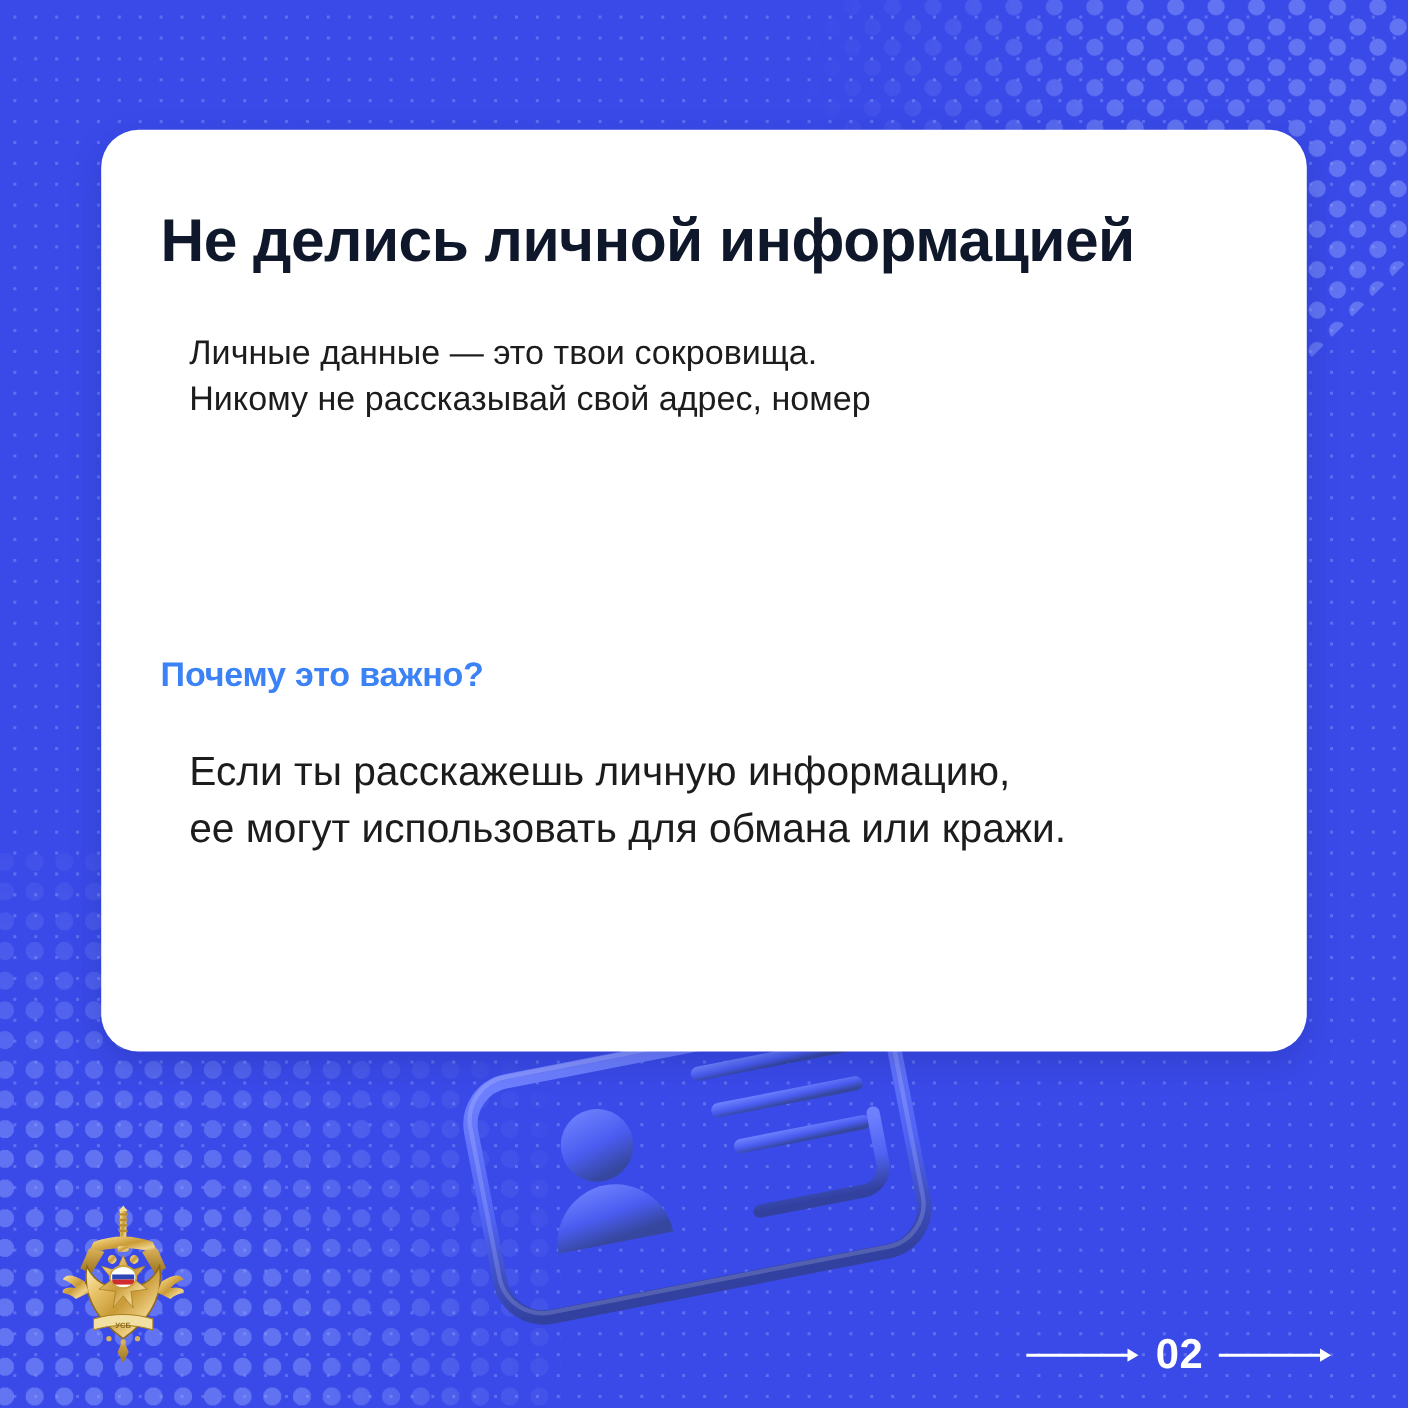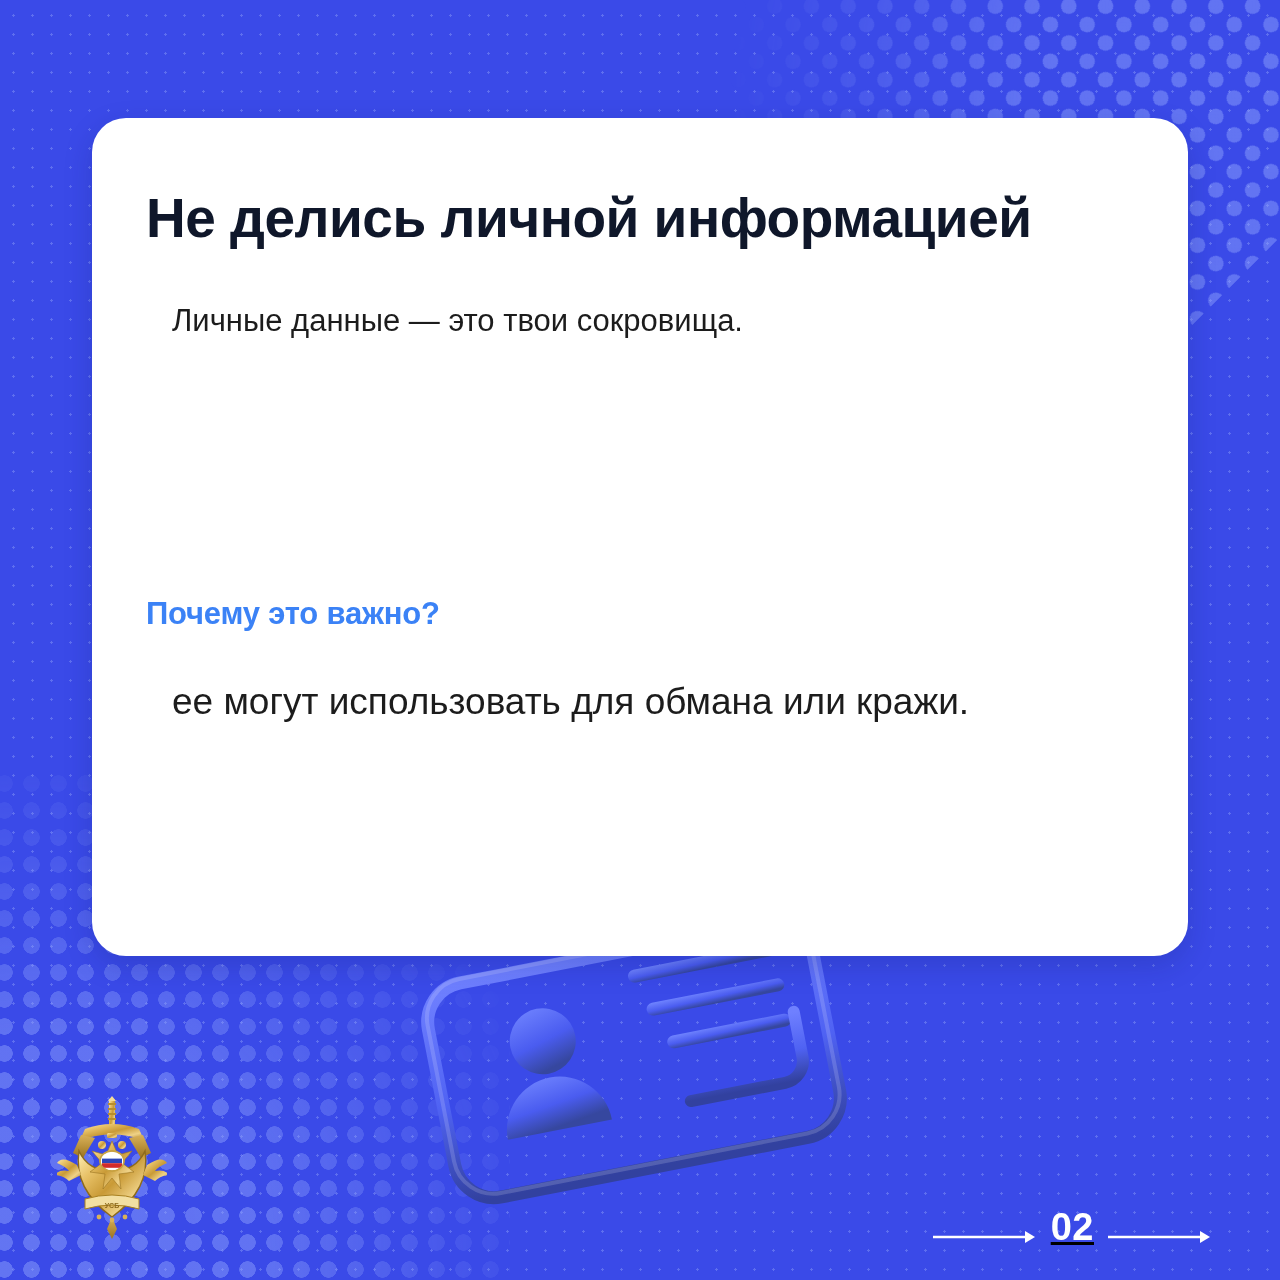--- a/index.html
+++ b/index.html
@@ -140,26 +140,25 @@
     top: 1095px;
     width: 110px;
     height: 148px;
   }
   .emblem svg { display:block; width:100%; height:100%; }
 
   
   .pager {
     position: absolute;
     right: 68px;
-    bottom: 34px;
+    bottom: 22px;
     height: 52px;
     display: flex;
-    align-items: flex-end;
+    align-items: center;
     gap: 14px;
-    text-decoration: underline;
   }
   .pager-arrow { display:block; }
   .pager-num {
     font-size: 38px;
     font-weight: 700;
     color: #ffffff;
     letter-spacing: 0.5px;
     line-height: 1;
   }
 </style>
@@ -202,25 +201,27 @@
       <path d="M262 176 h96 a22 22 0 0 0 22 -22 v-46" fill="none" stroke="url(#embossStroke)" stroke-width="12" stroke-linecap="round"></path>
     </svg>
   </div>
 
   <div class="card">
 
     <div class="card-title">Не делись личной информацией</div>
 
     <div class="card-body">
       <span class="ln">Личные данные — это твои сокровища.</span>
+      <span class="ln">Никому не рассказывай свой адрес, номер</span>
     </div>
 
     <div class="card-subhead">Почему это важно?</div>
 
     <div class="card-note">
+      <span class="ln">Если ты расскажешь личную информацию,</span>
       <span class="ln">ее могут использовать для обмана или кражи.</span>
     </div>
 
   </div>
 
   <div class="emblem">
     <svg viewBox="0 0 110 148" xmlns="http://www.w3.org/2000/svg">
       <defs>
         <linearGradient id="gold" x1="0" y1="0" x2="1" y2="1">
           <stop offset="0%" stop-color="#fff0b8"></stop>

